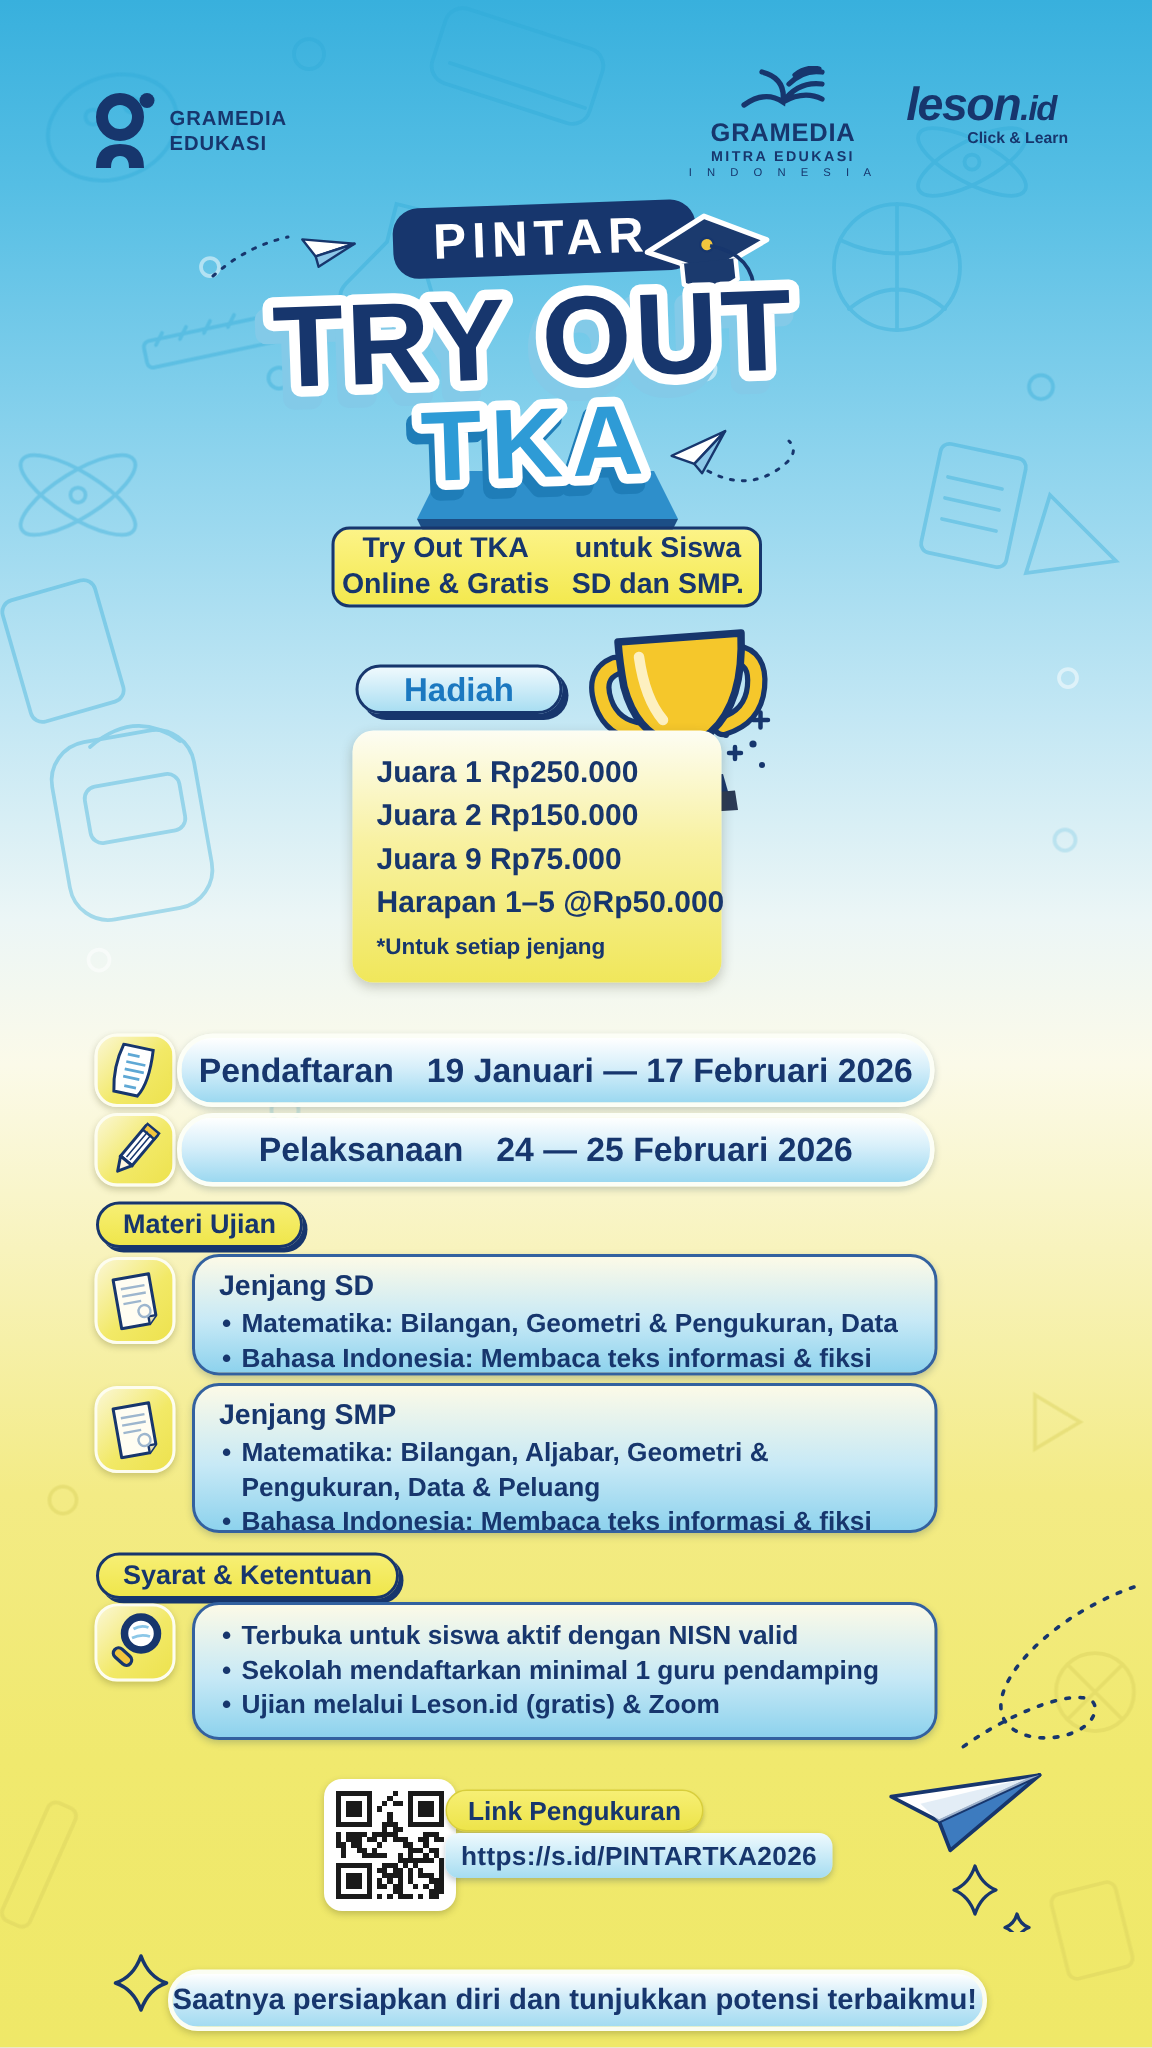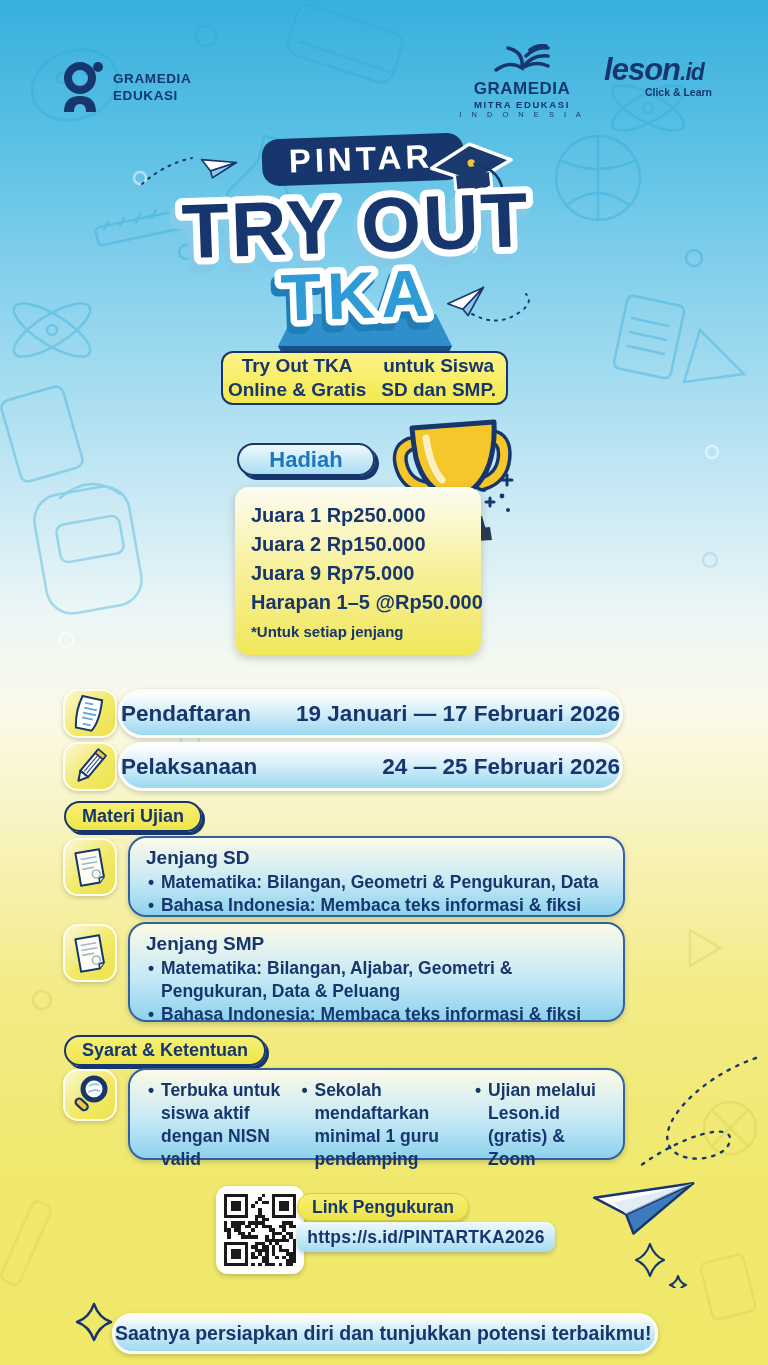--- a/index.html
+++ b/index.html
@@ -56,21 +56,21 @@
   .icon-tile{
     width:54px;border-radius:15px;border:2.5px solid #FDFDF0;
     background:linear-gradient(135deg,#FBF7D5 0%,#F2E967 55%,#EDE24E 100%);
     box-shadow:0 2px 4px rgba(80,80,30,.25);
     display:flex;align-items:center;justify-content:center;
   }
   .date-pill{
     border-radius:24px;border:3px solid #FCFEF6;
     background:linear-gradient(180deg,#FFFFFF 0%,#D7EFFA 45%,#9BD8F0 100%);
     box-shadow:0 2px 5px rgba(40,70,90,.25);
-    display:flex;align-items:center;justify-content:space-between;gap:22px;
+    display:flex;align-items:center;justify-content:center;gap:22px;
     font-size:22.5px;white-space:nowrap;
   }
   .date-pill .lbl{font-weight:bold;}
   .date-pill .dts{font-weight:bold;}
 
   
   .label-pill{
     height:31px;border:2.5px solid #17366D;border-radius:16px;
     background:linear-gradient(180deg,#F7EF74 0%,#EFE64B 100%);
     box-shadow:3px 3px 0 #17366D;
@@ -336,21 +336,21 @@
     <span>Syarat &amp; Ketentuan</span>
   </div>
 
   <div class="abs icon-tile" style="left:63px;top:1069px;height:52px;">
     <svg width="38" height="40" viewBox="0 0 38 40">
       <circle cx="23" cy="14" r="11" fill="#FFFFFF" stroke="#17366D" stroke-width="5"></circle>
       <path d="M18 11 q5 -3 10 -1 M17 17 q6 -3 12 -1" stroke="#8CC7E8" stroke-width="1.8" fill="none"></path>
       <rect x="4" y="26" width="14" height="7" rx="3.5" transform="rotate(42 11 29)" fill="#F2C53D" stroke="#17366D" stroke-width="2.2"></rect>
     </svg>
   </div>
-  <div class="abs info-card" style="top:1068px;height:92px;display:flex;justify-content:center;">
+  <div class="abs info-card" style="top:1068px;height:92px;display:flex;flex-direction:column;justify-content:center;">
     <div class="bullet">Terbuka untuk siswa aktif dengan NISN valid</div>
     <div class="bullet">Sekolah mendaftarkan minimal 1 guru pendamping</div>
     <div class="bullet">Ujian melalui Leson.id (gratis) &amp; Zoom</div>
   </div>
 
   <div class="abs qr-tile">
     <svg id="qr" width="72" height="72" viewBox="0 0 21 21" shape-rendering="crispEdges">
         <rect x="11" y="0" width="1" height="1" fill="#1A1A1A"></rect>
         <rect x="10" y="1" width="1" height="1" fill="#1A1A1A"></rect>
         <rect x="9" y="2" width="1" height="1" fill="#1A1A1A"></rect>

